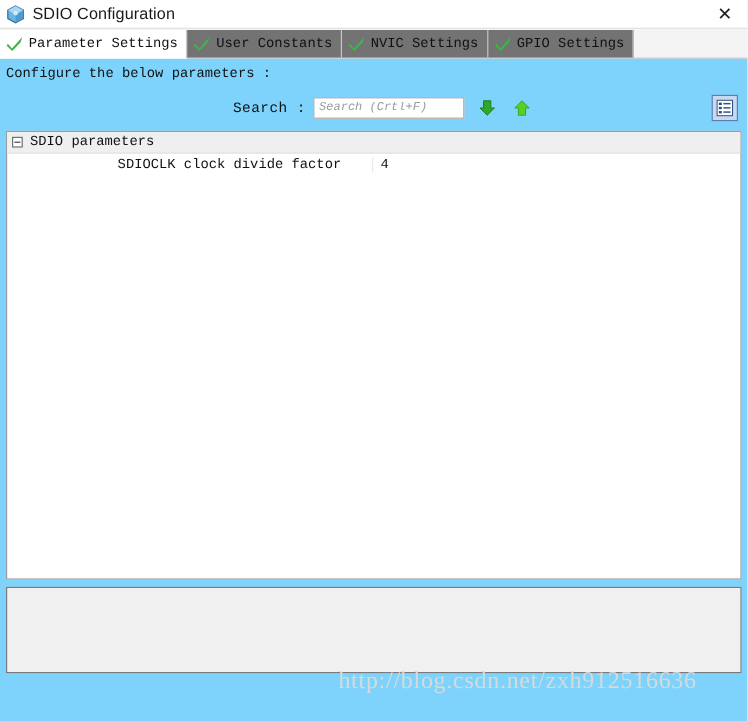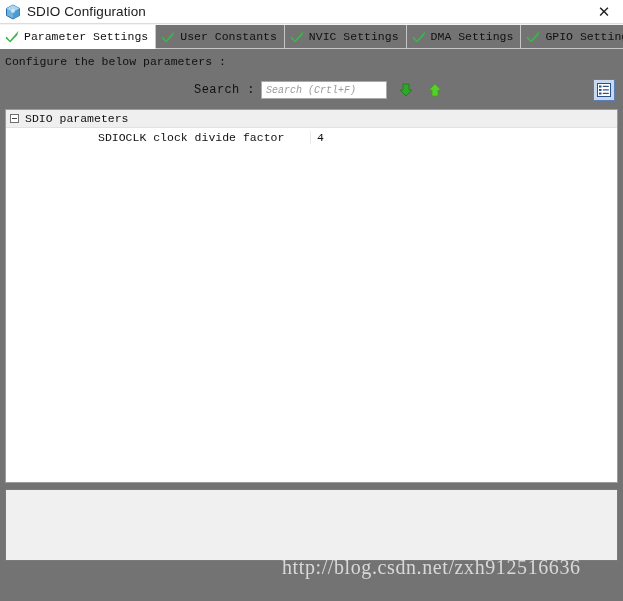--- a/index.html
+++ b/index.html
@@ -101,21 +101,21 @@
   .check {
     width: 15px;
     height: 13px;
     margin-right: 4px;
     flex: 0 0 auto;
   }
 
   
   .content {
     flex: 1 1 auto;
-    background: #737373;
+    background: #7dd3fc;
     display: flex;
     flex-direction: column;
     padding: 0;
     position: relative;
   }
   .configure-line {
     font-family: "Liberation Mono", monospace;
     font-size: 11.5px;
     color: #111;
     margin: 6px 0 0 5px;
@@ -331,28 +331,20 @@
 
     <div class="tab">
       <span class="check">
         <svg width="15" height="13" viewBox="0 0 15 13">
           <path d="M1.5 6.5 L5 10.5 L13.5 0.8 L12.2 5.2 L5.2 12.6 L0.6 8.2 Z" fill="#3cb54a"></path>
         </svg>
       </span>
       <span>NVIC Settings</span>
     </div>
 
-    <div class="tab">
-      <span class="check">
-        <svg width="15" height="13" viewBox="0 0 15 13">
-          <path d="M1.5 6.5 L5 10.5 L13.5 0.8 L12.2 5.2 L5.2 12.6 L0.6 8.2 Z" fill="#3cb54a"></path>
-        </svg>
-      </span>
-      <span>DMA Settings</span>
-    </div>
 
     <div class="tab">
       <span class="check">
         <svg width="15" height="13" viewBox="0 0 15 13">
           <path d="M1.5 6.5 L5 10.5 L13.5 0.8 L12.2 5.2 L5.2 12.6 L0.6 8.2 Z" fill="#3cb54a"></path>
         </svg>
       </span>
       <span>GPIO Settings</span>
     </div>
 

